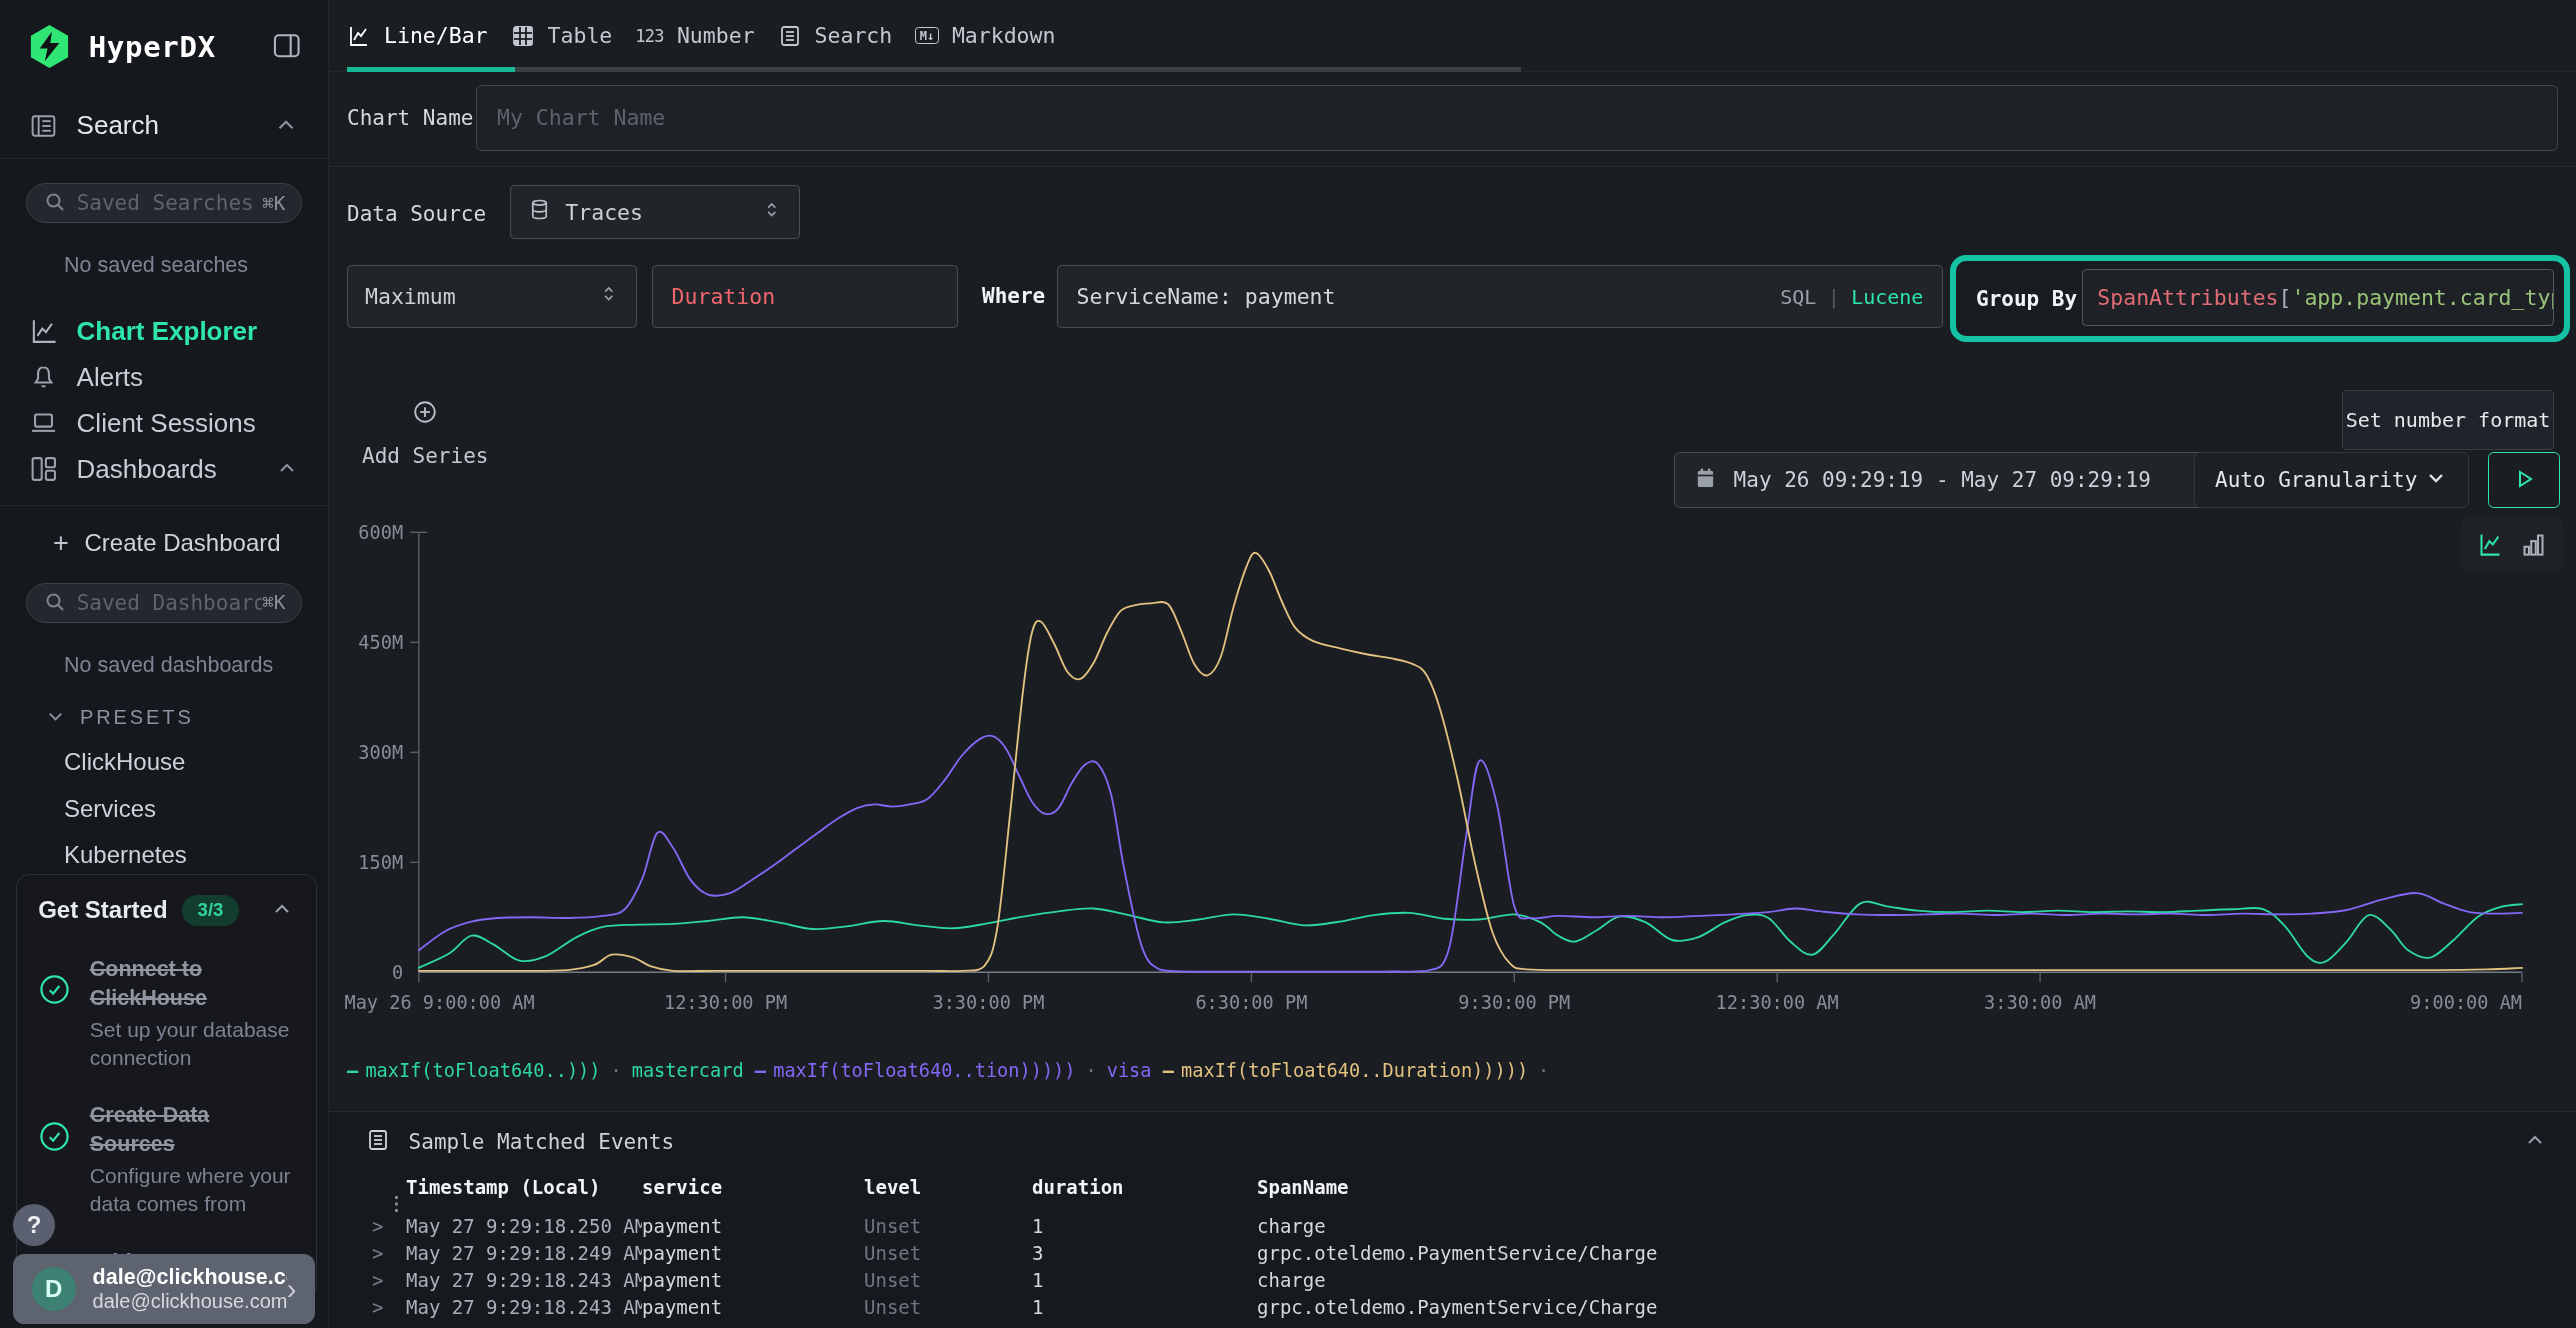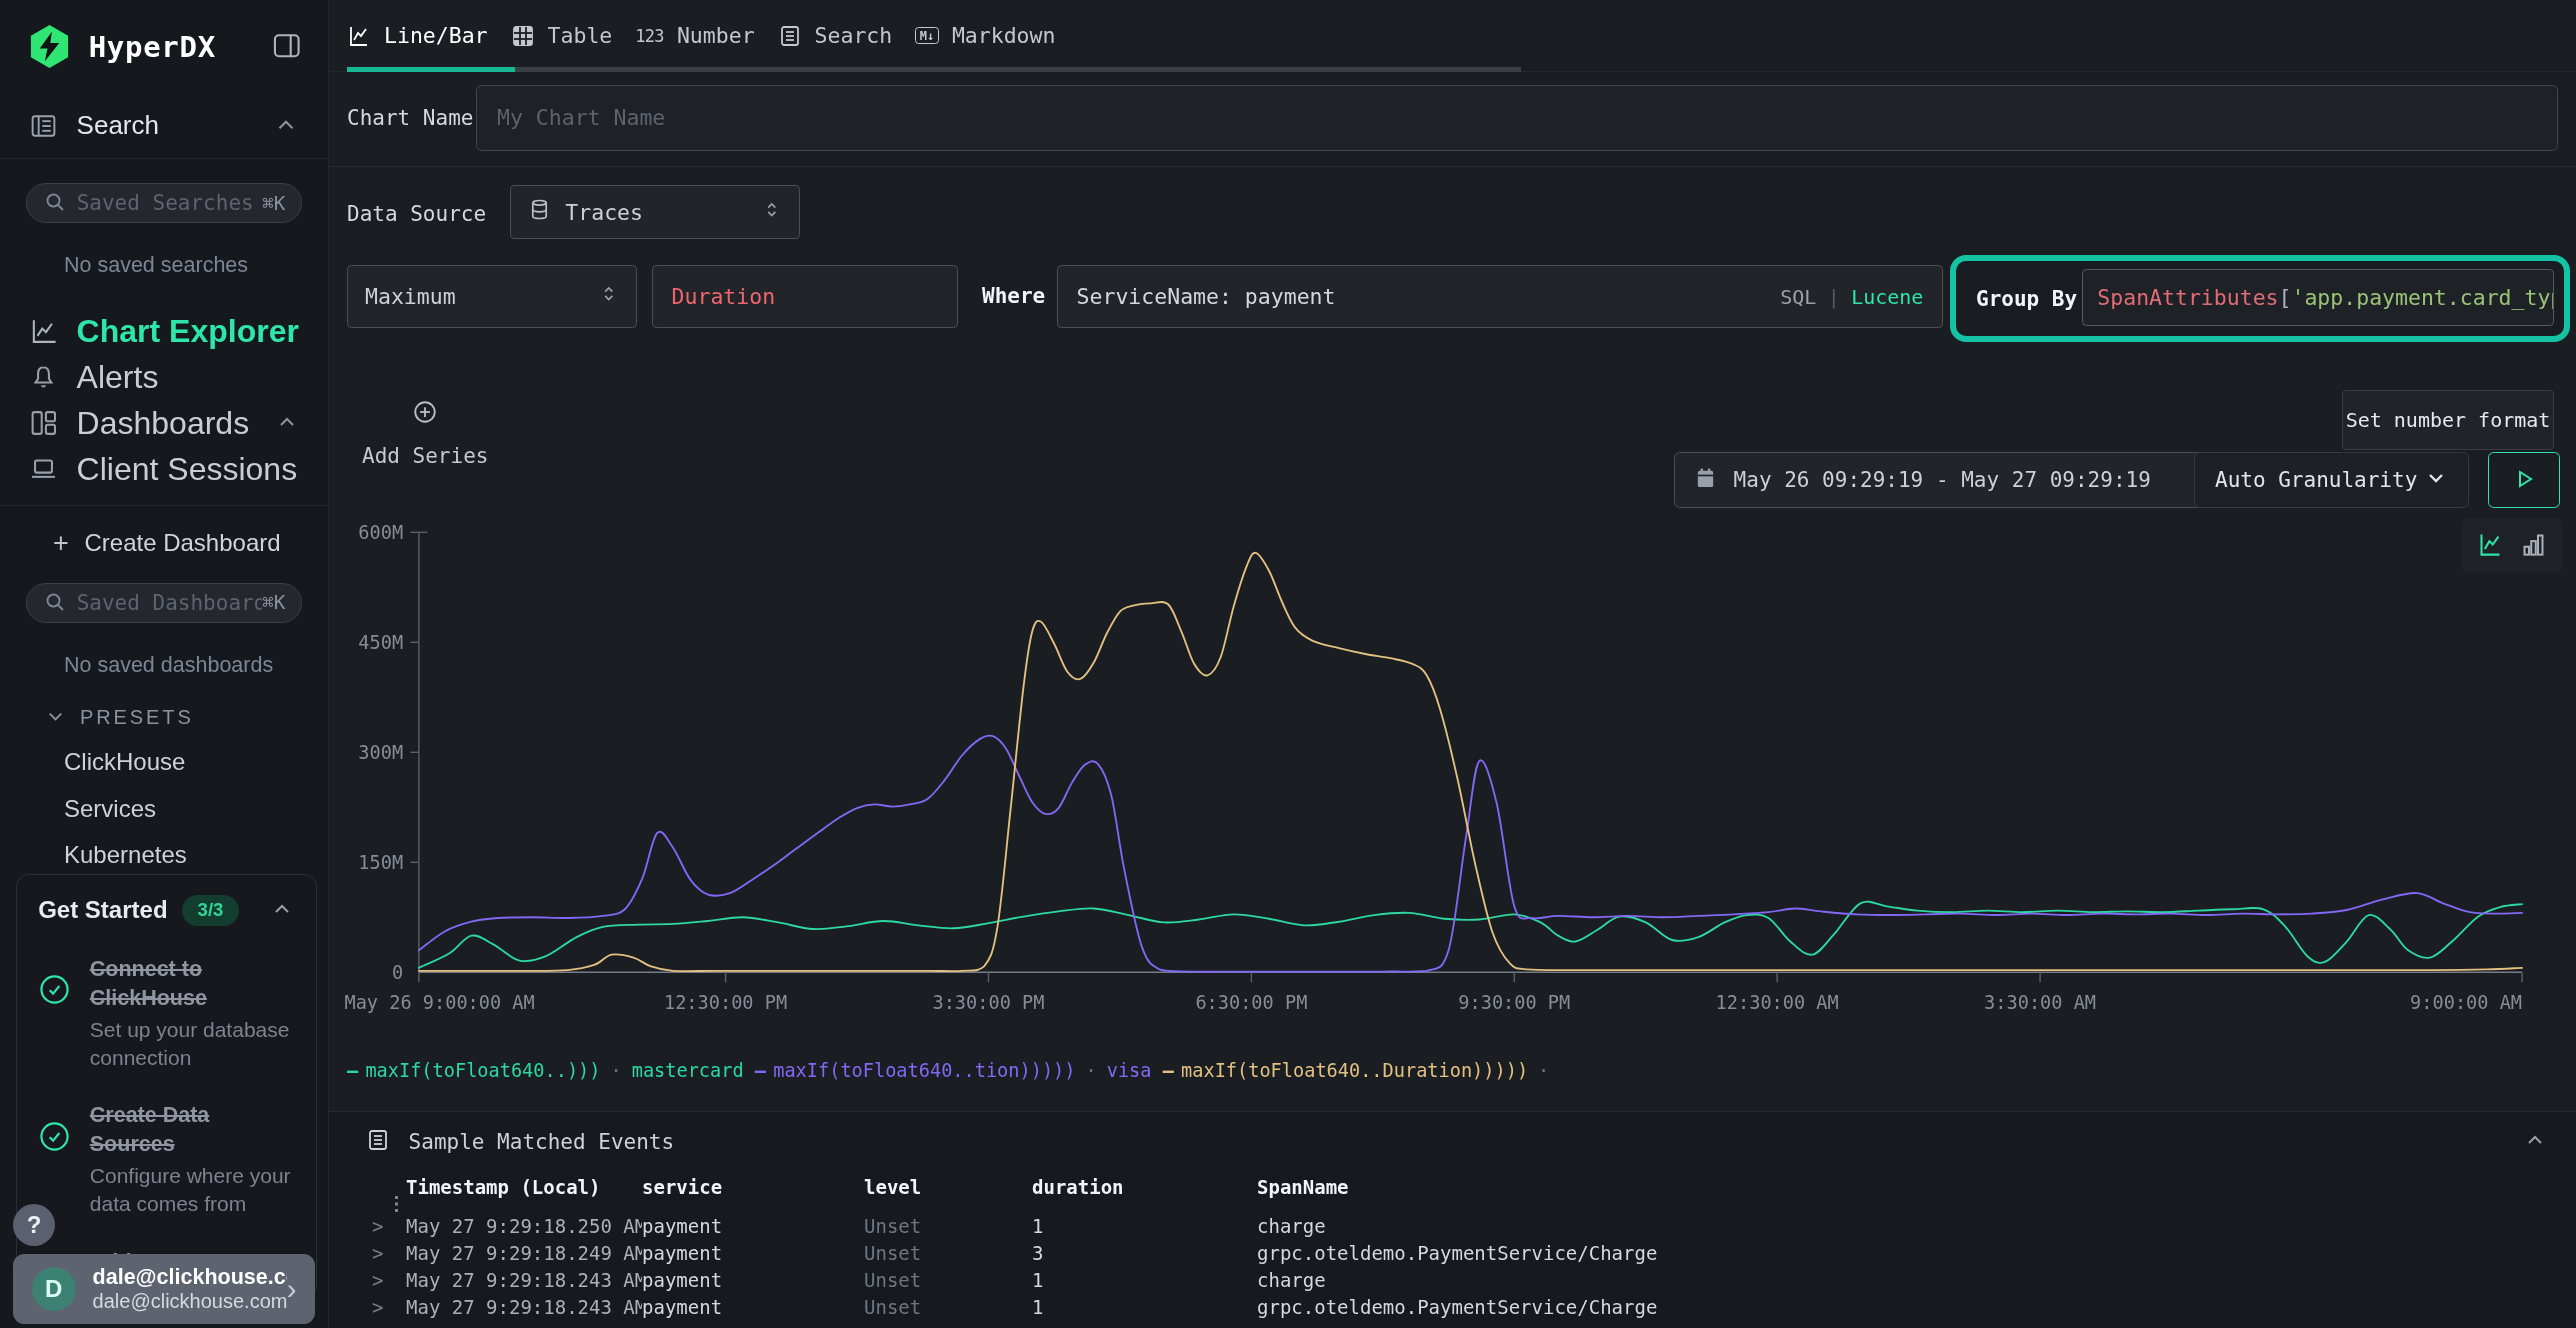--- a/index.html
+++ b/index.html
@@ -15,21 +15,21 @@
   .brand-title { font-weight:bold; font-size:29px; letter-spacing:0.7px; color:#fff; margin-left:15.7px; font-family:"DejaVu Sans Mono","Liberation Mono",monospace; }
   .collapse-btn { margin-left:auto; color:#aeb4bf; }
   .section-head { display:flex; align-items:center; height:66px; padding:0 29px; border-bottom:0.7px solid #23262c; }
   .section-head .s-label { font-size:26px; color:#e4e7ec; margin-left:18.6px; }
   .section-head .chev { margin-left:auto; color:#8b93a1; }
   .pill-input { display:flex; align-items:center; margin:24px 26px 0 26px; height:40px; background:#24272d; border:0.7px solid #3c4046; border-radius:20px; padding:0 15.7px; }
   .pill-input .ph { color:#5d636f; font-size:21px; margin-left:10px; font-family:"DejaVu Sans Mono","Liberation Mono",monospace; flex:1; overflow:hidden; white-space:nowrap; }
   .pill-input .kbd { color:#8a919e; font-size:19.3px; }
   .side-empty { color:#7d8595; font-size:21.5px; padding:30px 0 0 64px; }
   .nav-item { display:flex; align-items:center; height:46px; padding:0 29px; margin-top:0; }
-  .nav-item .n-label { font-size:32px; color:#c9cdd6; margin-left:18.6px; }
+  .nav-item .n-label { font-size:26px; color:#c9cdd6; margin-left:18.6px; }
   .nav-item.active .n-label { color:#2ee6a8; font-weight:bold; }
   .nav-item .chev { margin-left:auto; color:#8b93a1; }
   .nav-icon { width:29px; display:flex; justify-content:center; color:#9aa1ad; }
   .nav-item.active .nav-icon { color:#aeb4bf; }
   .side-sep { border-bottom:0.7px solid #23262c; margin-top:13px; }
   .create-dash { display:flex; align-items:center; padding:21.5px 0 0 53px; }
   .create-dash .plus { color:#c0c5cd; font-size:27px; }
   .create-dash .c-label { font-size:24px; color:#d0d4db; margin-left:15.7px; }
   .presets-head { display:flex; align-items:center; padding:27px 0 0 44px; color:#8b93a3; }
   .presets-head .p-label { font-size:20px; letter-spacing:2.9px; margin-left:13px; }
@@ -187,38 +187,38 @@
           <svg viewBox="0 0 24 24" width="30" height="30" fill="none" stroke="currentColor" stroke-width="1.7">
             <path d="M12 4 C8.7 4 7.5 6.5 7.5 9.5 V13.5 L5.5 16.5 H18.5 L16.5 13.5 V9.5 C16.5 6.5 15.3 4 12 4 Z"></path>
             <path d="M10.5 19 a1.8 1.8 0 0 0 3 0"></path>
           </svg>
         </span>
       <span class="n-label">Alerts</span>
     </div>
     <div class="nav-item">
       <span class="nav-icon">
           <svg viewBox="0 0 24 24" width="30" height="30" fill="none" stroke="currentColor" stroke-width="1.7">
+            <rect x="5" y="5" width="14" height="10" rx="1.5"></rect>
+            <line x1="2.5" y1="18.5" x2="21.5" y2="18.5"></line>
+          </svg>
+        </span>
+      <span class="n-label">Client Sessions</span>
+    </div>
+    <div class="nav-item">
+      <span class="nav-icon">
+          <svg viewBox="0 0 24 24" width="30" height="30" fill="none" stroke="currentColor" stroke-width="1.7">
             <rect x="3" y="3" width="7.5" height="18" rx="1.5"></rect>
             <rect x="14" y="3" width="7.5" height="7.5" rx="1.5"></rect>
             <rect x="14" y="13.5" width="7.5" height="7.5" rx="1.5"></rect>
           </svg>
         </span>
       <span class="n-label">Dashboards</span>
       <span class="chev"><svg viewBox="0 0 24 24" width="24" height="24" fill="none" stroke="currentColor" stroke-width="2">
             <polyline points="6,15 12,9 18,15"></polyline>
           </svg></span>
-    </div>
-    <div class="nav-item">
-      <span class="nav-icon">
-          <svg viewBox="0 0 24 24" width="30" height="30" fill="none" stroke="currentColor" stroke-width="1.7">
-            <rect x="5" y="5" width="14" height="10" rx="1.5"></rect>
-            <line x1="2.5" y1="18.5" x2="21.5" y2="18.5"></line>
-          </svg>
-        </span>
-      <span class="n-label">Client Sessions</span>
     </div>
     <div class="side-sep"></div>
 
     <div class="create-dash">
       <span class="plus">+</span>
       <span class="c-label">Create Dashboard</span>
     </div>
 
     <div class="pill-input">
       <span><svg viewBox="0 0 24 24" width="24" height="24" fill="none" stroke="#7d8492" stroke-width="2">

